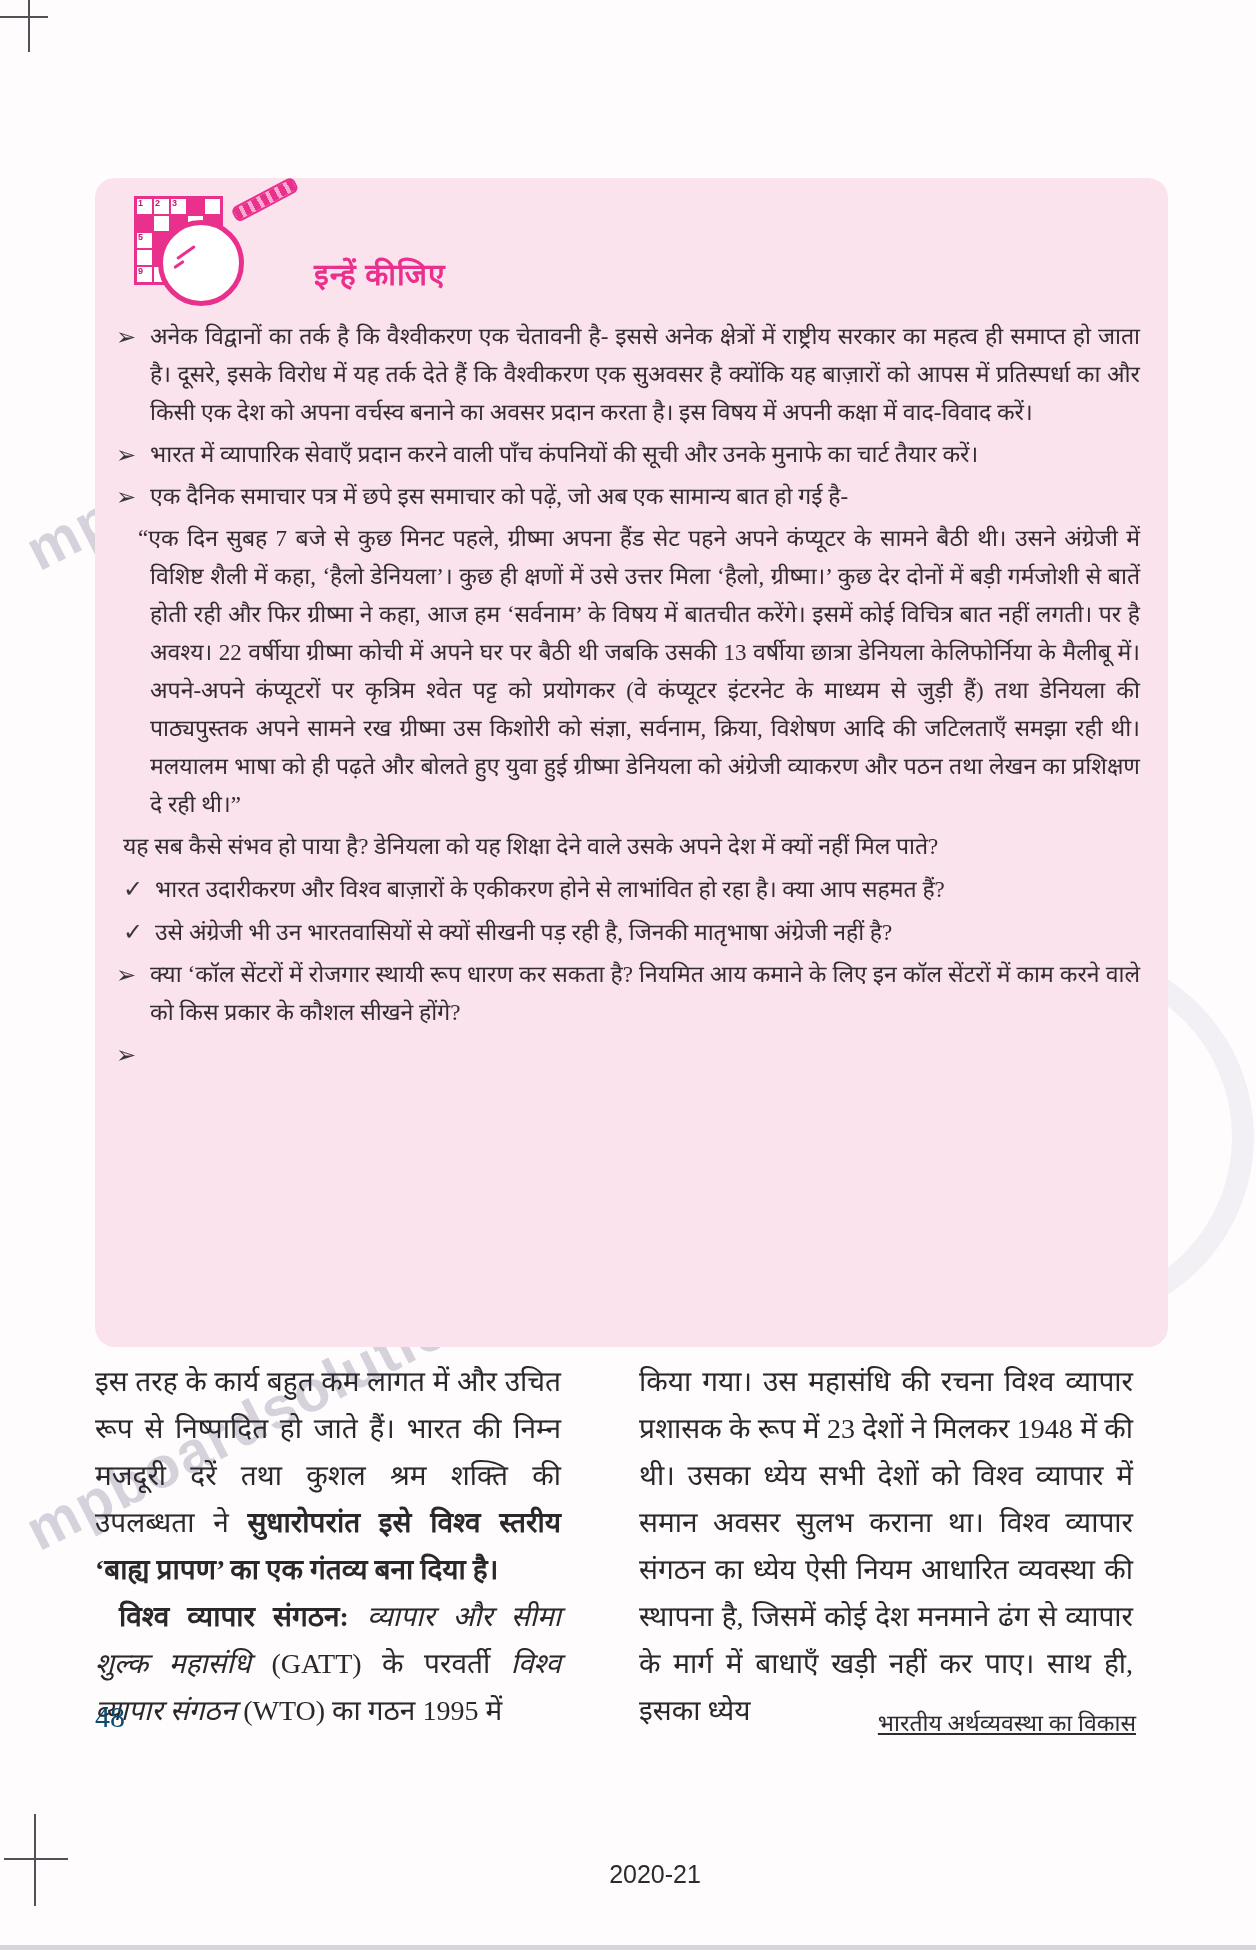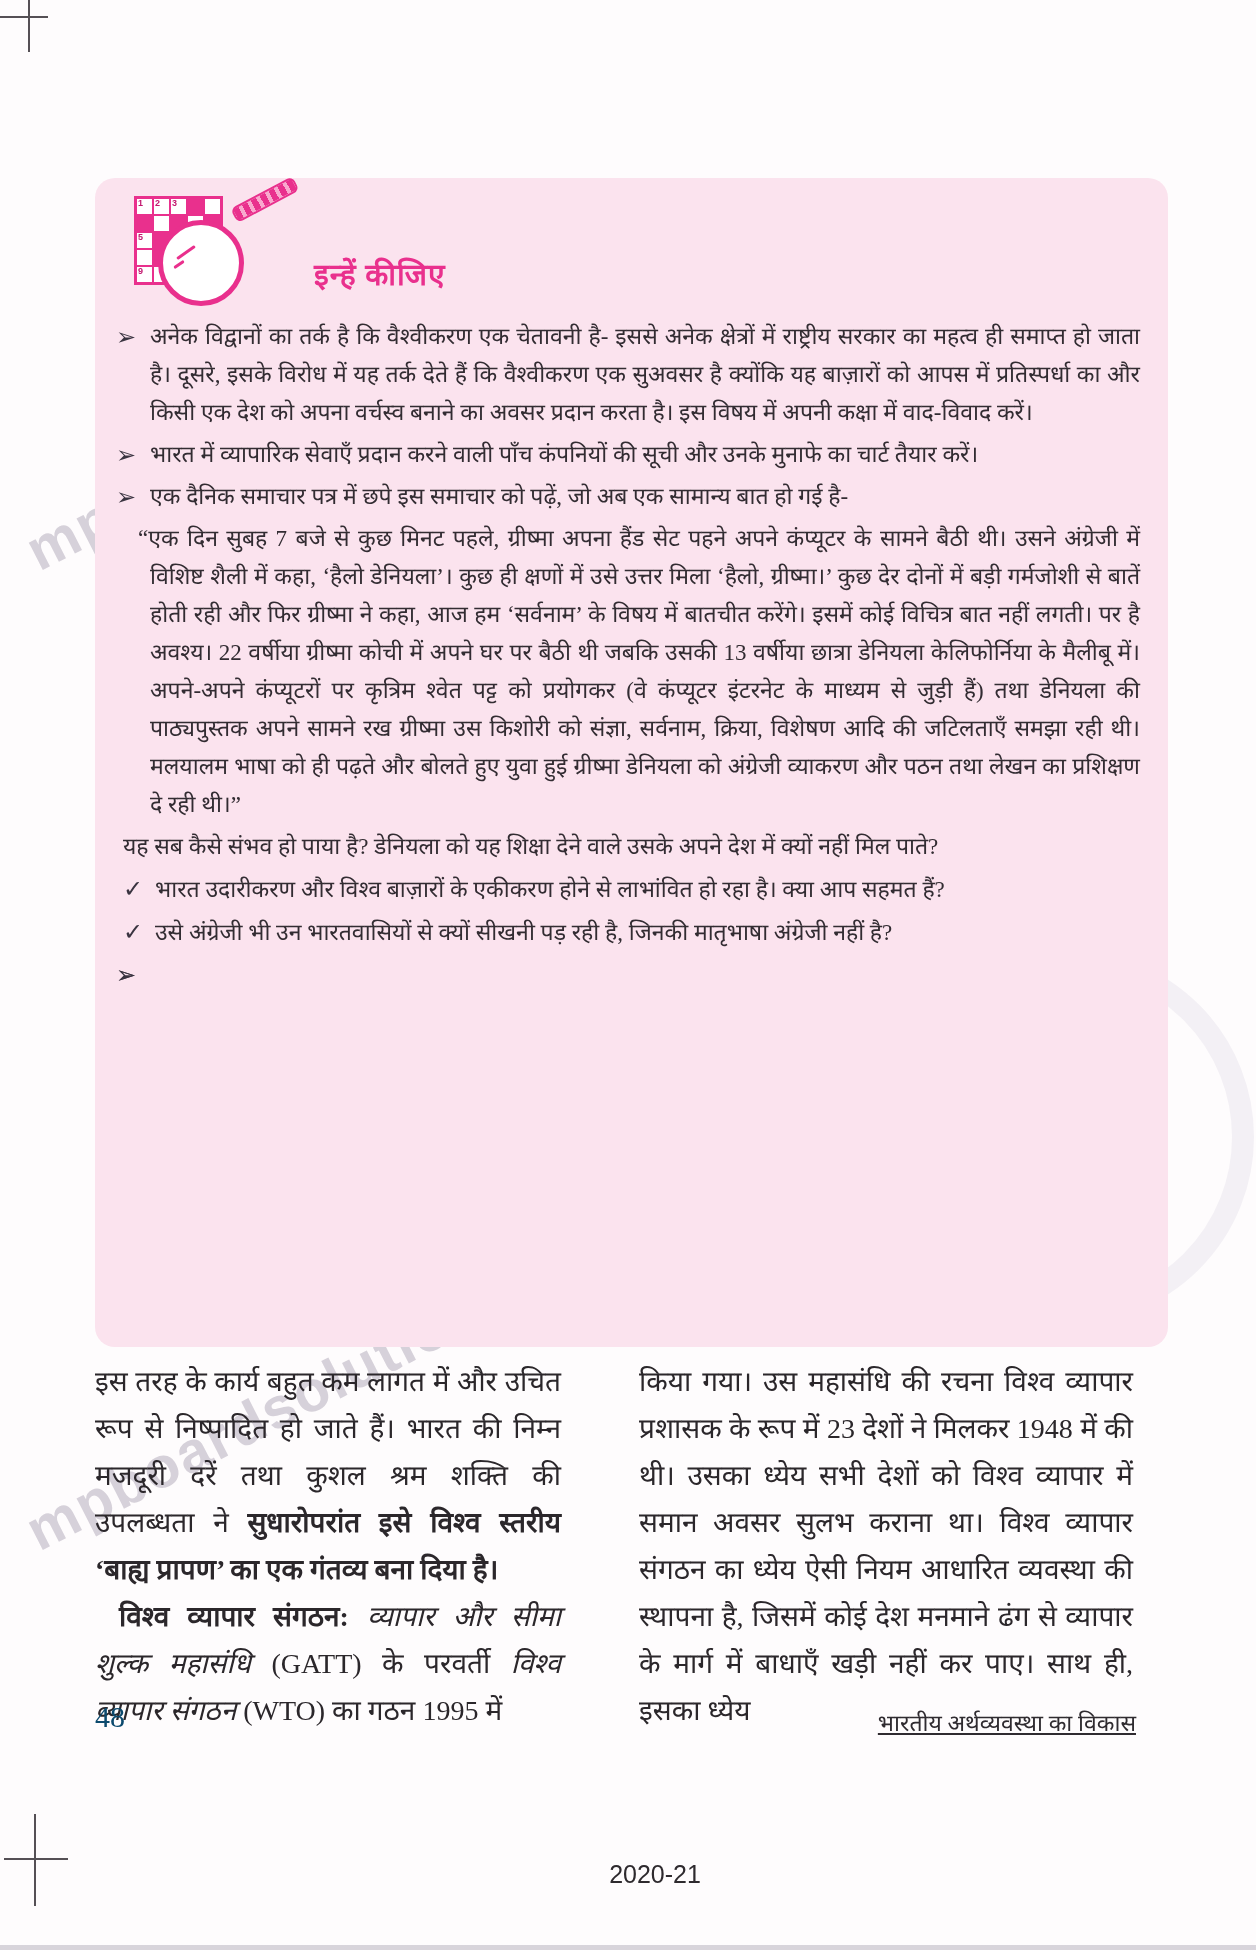--- a/index.html
+++ b/index.html
@@ -198,20 +198,21 @@
         <span class="txt">यह सब कैसे संभव हो पाया है? डेनियला को यह शिक्षा देने वाले उसके अपने देश में क्यों नहीं मिल पाते?</span>
       </div>
       <div class="item check">
         <span class="cmark">✓</span><span class="txt">भारत उदारीकरण और विश्व बाज़ारों के एकीकरण होने से लाभांवित हो रहा है। क्या आप सहमत हैं?</span>
       </div>
       <div class="item check">
         <span class="cmark">✓</span><span class="txt">उसे अंग्रेजी भी उन भारतवासियों से क्यों सीखनी पड़ रही है, जिनकी मातृभाषा अंग्रेजी नहीं है?</span>
       </div>
       <div class="item bullet">
         <span class="marker">➢</span>
+        <span class="txt">क्या ‘कॉल सेंटरों में रोजगार स्थायी रूप धारण कर सकता है? नियमित आय कमाने के लिए इन कॉल सेंटरों में काम करने वाले को किस प्रकार के कौशल सीखने होंगे?</span>
       </div>
       <div class="item bullet">
         <span class="marker">➢</span>
       </div>
     </div>
   </div>
 
   <div class="columns">
     <div class="col left">
       <p class="p1"><span>इस तरह के कार्य बहुत कम लागत में और उचित रूप से निष्पादित हो जाते हैं। भारत की निम्न मजदूरी दरें तथा कुशल श्रम शक्ति की उपलब्धता ने </span><b>सुधारोपरांत इसे विश्व स्तरीय ‘बाह्य प्रापण’ का एक गंतव्य बना दिया है।</b></p>

